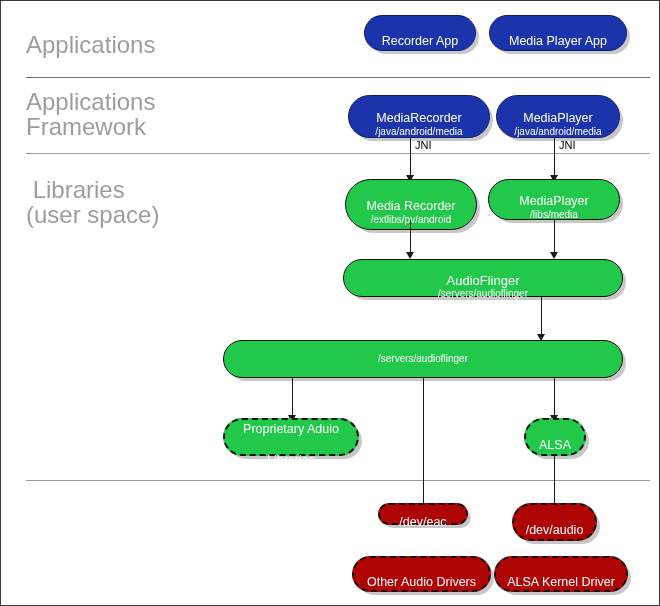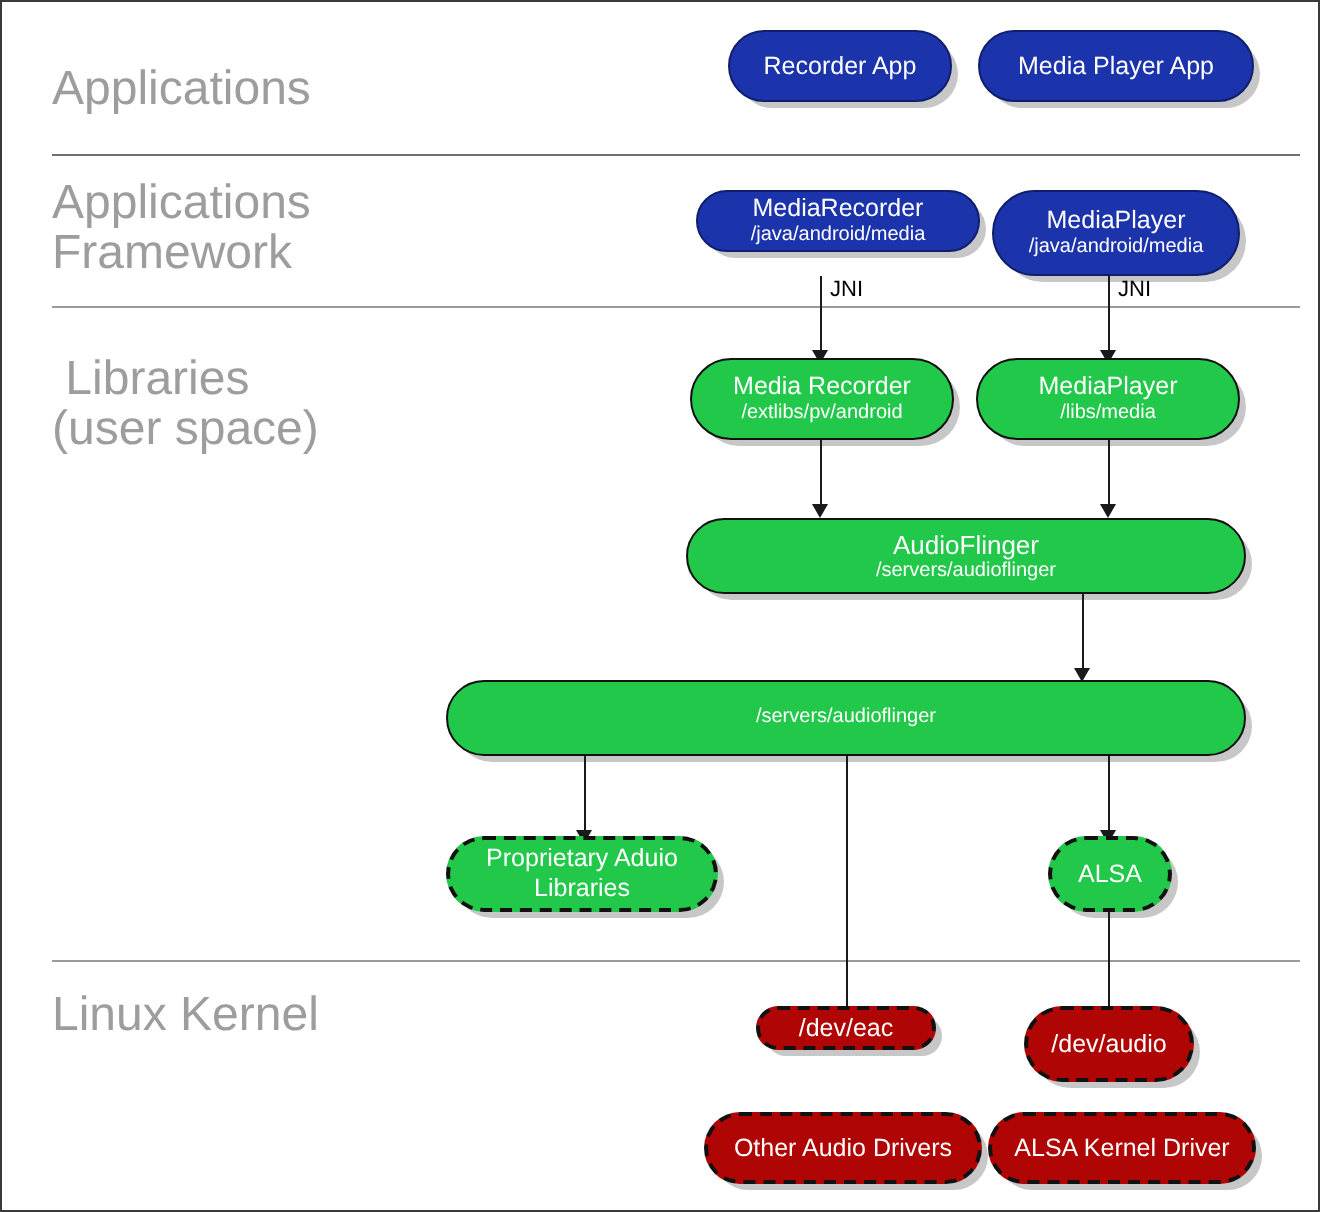--- a/index.html
+++ b/index.html
@@ -66,20 +66,21 @@
     justify-content: center;
     text-align: center;
     color: #ffffff;
     border-radius: 999px;
     box-shadow: 4px 4px 0 -1px rgba(0,0,0,0.22);
   }
   .node .title {
     font-size: 12.5px;
     line-height: 15px;
     white-space: pre;
+    margin-top: 16px;
   }
   .node .sub {
     font-size: 10px;
     line-height: 12px;
     white-space: pre;
   }
   .node.blue {
     background: #1b33ab;
     border: 1px solid #101f6b;
   }
@@ -102,53 +103,52 @@
 <div id="canvas">
 
   <div class="section-label" style="left:25px; top:31px;">Applications</div>
 
   <div class="section-label" style="left:25px; top:88px;">Applications
 Framework</div>
 
   <div class="section-label" style="left:25px; top:176px;"> Libraries
 (user space)</div>
 
-  <div class="section-label" style="left:25px; top:494px;">Linux Kernel</div>
 
   <div class="divider dark" style="left:25px; top:76px;  width:624px;"></div>
   <div class="divider" style="left:25px; top:152px; width:624px;"></div>
   <div class="divider" style="left:25px; top:479px; width:624px;"></div>
 
   <div class="node blue" style="left:363px; top:14px; width:112px; height:36px;">
     <span class="title">Recorder App</span>
   </div>
 
   <div class="node blue" style="left:488px; top:14px; width:138px; height:36px;">
     <span class="title">Media Player App</span>
   </div>
 
-  <div class="node blue" style="left:347px; top:94px; width:142px; height:31px;">
+  <div class="node blue" style="left:347px; top:94px; width:142px; height:43px;">
     <span class="title">MediaRecorder</span>
     <span class="sub">/java/android/media</span>
   </div>
 
   <div class="node blue" style="left:495px; top:94px; width:124px; height:43px;">
     <span class="title">MediaPlayer</span>
     <span class="sub">/java/android/media</span>
   </div>
 
   <div class="vline" style="left:409px; top:137px; height:42px;"></div>
   <div class="arrowhead" style="left:405px; top:174px;"></div>
   <div class="edge-label" style="left:414px; top:138px;">JNI</div>
 
   <div class="vline" style="left:553px; top:137px; height:42px;"></div>
   <div class="arrowhead" style="left:549px; top:174px;"></div>
   <div class="edge-label" style="left:558px; top:138px;">JNI</div>
 
-  <div class="node green" style="left:344px; top:178px; width:132px; height:41px;">
+  <div class="node green" style="left:344px; top:178px; width:132px; height:51px;">
     <span class="title">Media Recorder</span>
     <span class="sub">/extlibs/pv/android</span>
   </div>
 
   <div class="node green" style="left:487px; top:178px; width:132px; height:41px;">
     <span class="title">MediaPlayer</span>
     <span class="sub">/libs/media</span>
   </div>
 
   <div class="vline" style="left:409px; top:219px; height:33px;"></div>

